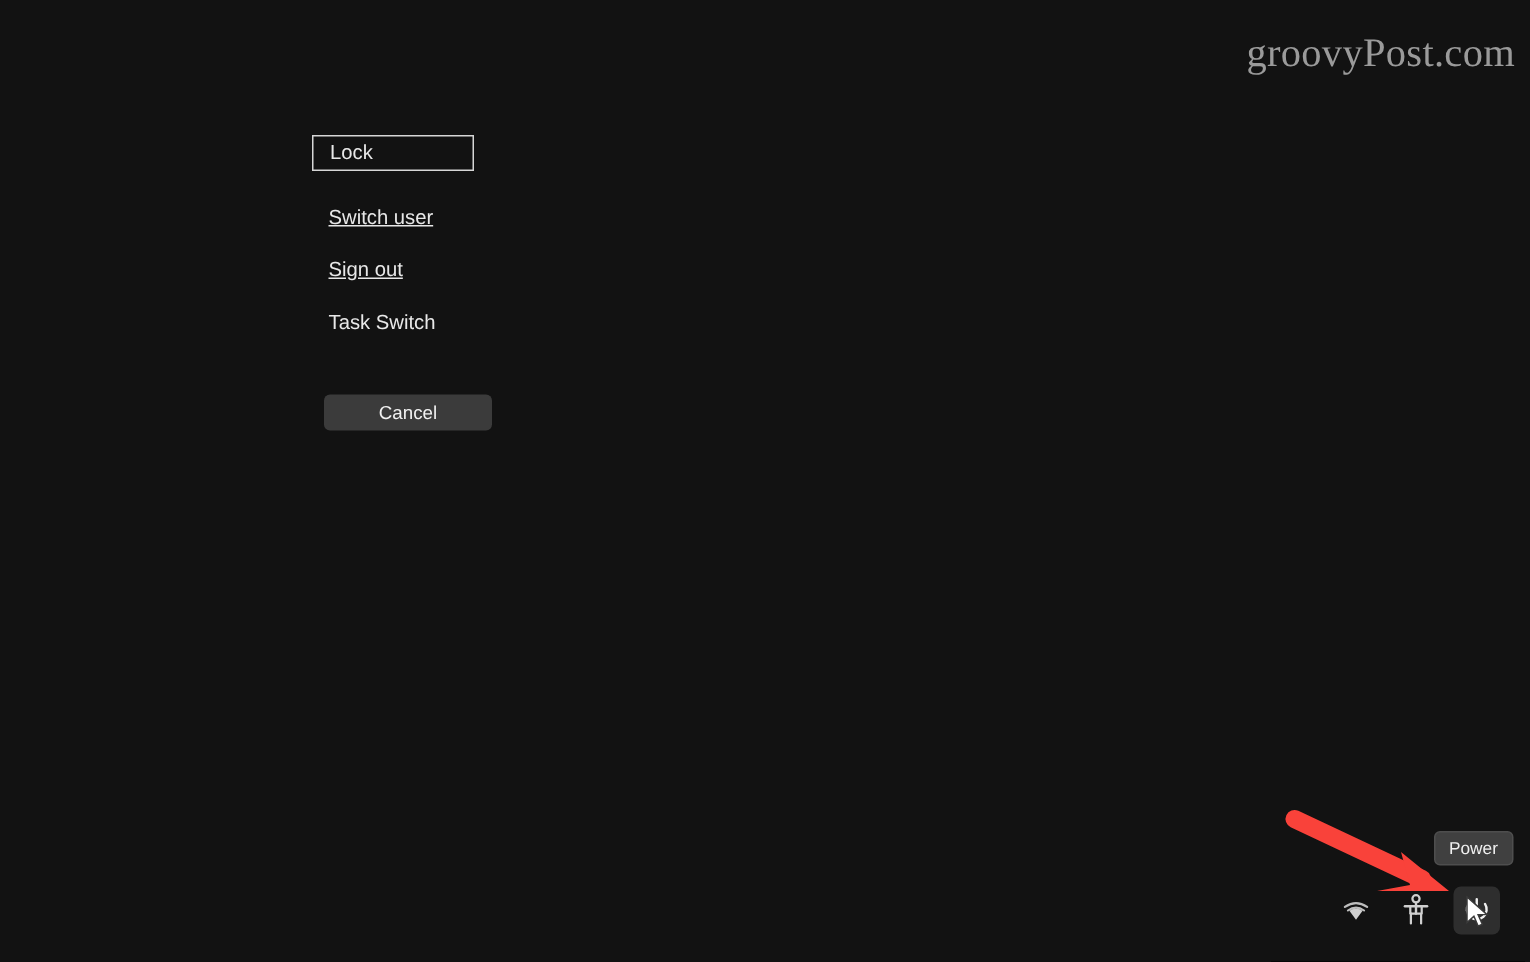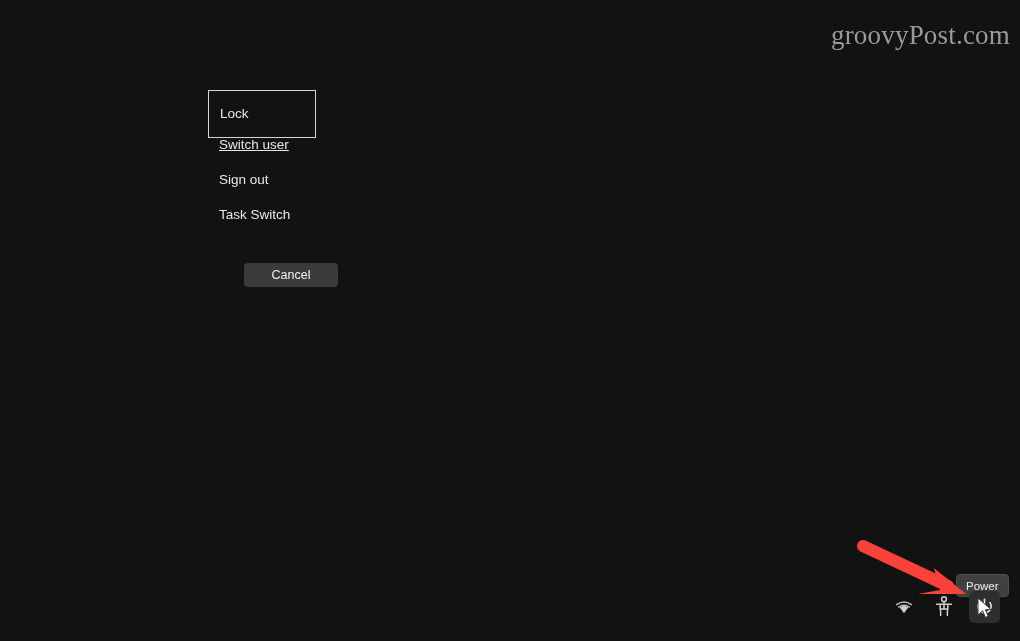--- a/index.html
+++ b/index.html
@@ -50,62 +50,62 @@
     white-space: nowrap;
   }
   .menu-item-text {
     display: block;
   }
   #item-lock {
     position: absolute;
     left: 0;
     top: 0;
     width: 108px;
-    height: 48px;
+    height: 24px;
     border: 1px solid #d6d6d6;
     box-sizing: border-box;
     display: flex;
     align-items: center;
     padding-left: 11px;
   }
   #item-switch-user {
     position: absolute;
     left: 11px;
     top: 48px;
     text-decoration: underline;
   }
   #item-sign-out {
     position: absolute;
     left: 11px;
     top: 83px;
+    text-decoration: underline;
   }
   #item-task-manager {
     position: absolute;
     left: 11px;
     top: 118px;
   }
 
   #cancel-button {
     position: absolute;
     left: 8px;
     top: 173px;
-    width: 94px;
+    width: 112px;
     height: 24px;
     background: #3b3b3b;
     border: none;
     border-radius: 4px;
     color: #f2f2f2;
     font-family: "Liberation Sans", sans-serif;
     font-size: 12.5px;
     display: flex;
     align-items: center;
     justify-content: center;
     cursor: default;
     padding: 0;
-    margin-left: 28px;
   }
 
   
   #tray {
     position: absolute;
     left: 888px;
     top: 590px;
     width: 112px;
     height: 34px;
     display: flex;
@@ -138,21 +138,20 @@
     background: #404040;
     border: 1px solid #4e4e4e;
     border-radius: 4px;
     box-sizing: border-box;
     display: flex;
     align-items: center;
     justify-content: center;
     color: #f0f0f0;
     font-size: 11.5px;
     white-space: nowrap;
-    margin-top: 20px;
   }
 
   
   #red-arrow {
     position: absolute;
     left: 848px;
     top: 532px;
     width: 140px;
     height: 72px;
     pointer-events: none;

